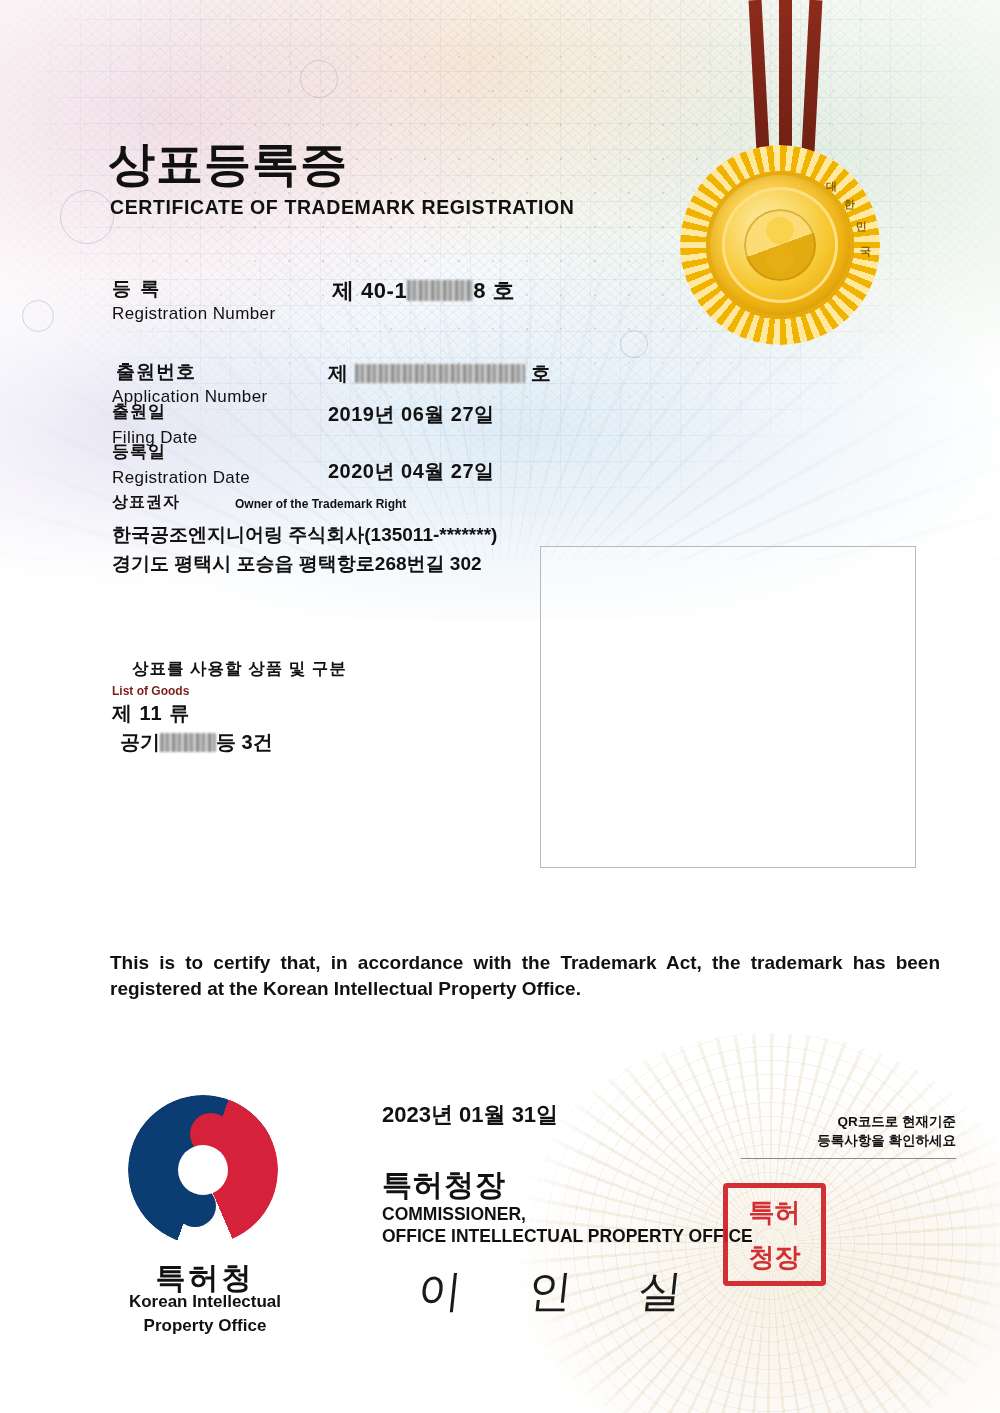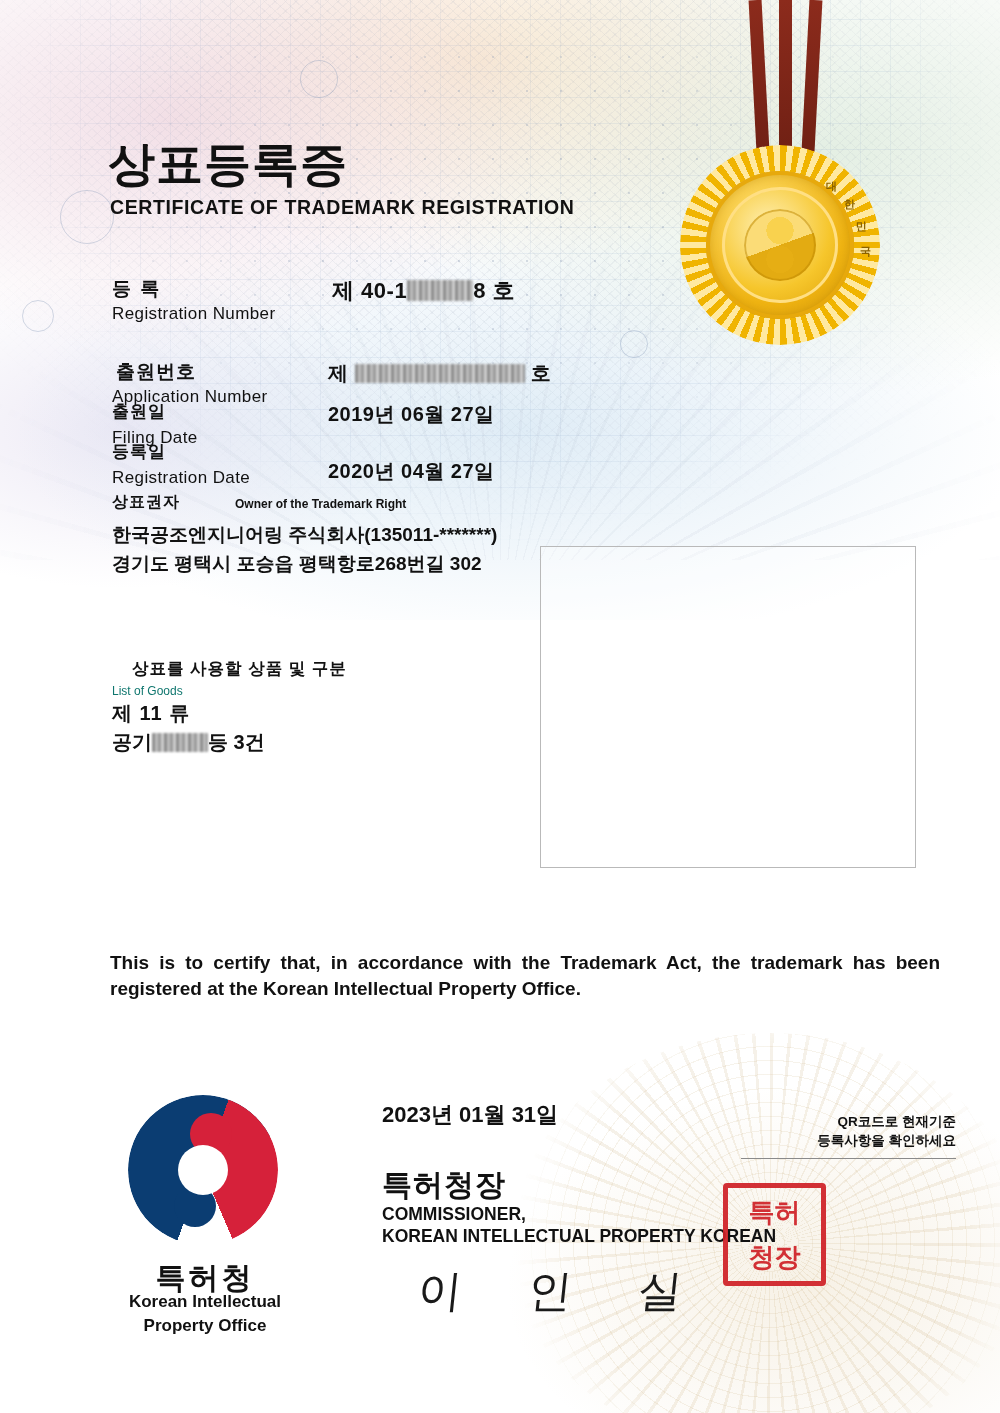--- a/index.html
+++ b/index.html
@@ -235,34 +235,34 @@
     font-size: 16.5px;
     font-weight: bold;
     letter-spacing: 1px;
     color: #111;
     margin-left: 20px;
   }
   .goods-en {
     position: absolute;
     left: 112px; top: 684px;
     font-size: 12px;
-    font-weight: normal;
-    color: #0f766e;
+    font-weight: bold;
+    color: #7f1d1d;
   }
   .goods-class {
     position: absolute;
     left: 112px; top: 700px;
     font-size: 20px;
     font-weight: bold;
     color: #111;
     letter-spacing: 1px;
   }
   .goods-items {
     position: absolute;
-    left: 112px; top: 729px;
+    left: 120px; top: 729px;
     font-size: 20px;
     font-weight: bold;
     color: #111;
   }
 
   .mark-box {
     position: absolute;
     left: 540px; top: 546px;
     width: 374px; height: 320px;
     border: 1px solid #b9b9b9;
@@ -512,21 +512,21 @@
     <span>공기</span><span class="redact" style="width:56px; height:19px;"></span><span>등 3건</span>
   </div>
 
   <div class="mark-box"></div>
 
   <div class="certify-en">This is to certify that, in accordance with the Trademark Act, the trademark has been registered at the Korean Intellectual Property Office.</div>
 
   <div class="issue-date">2023년 01월 31일</div>
   <div class="commissioner-ko">특허청장</div>
   <div class="commissioner-en1">COMMISSIONER,</div>
-  <div class="commissioner-en2">KOREAN INTELLECTUAL PROPERTY KOREAN</div>
+  <div class="commissioner-en2">OFFICE INTELLECTUAL PROPERTY OFFICE</div>
   <div class="signature">이 인 실</div>
 
   <div class="qr-note">
     <div>QR코드로 현재기준</div>
     <div>등록사항을 확인하세요</div>
   </div>
   <div class="qr-rule"></div>
 
   <div class="seal">
     <div>

